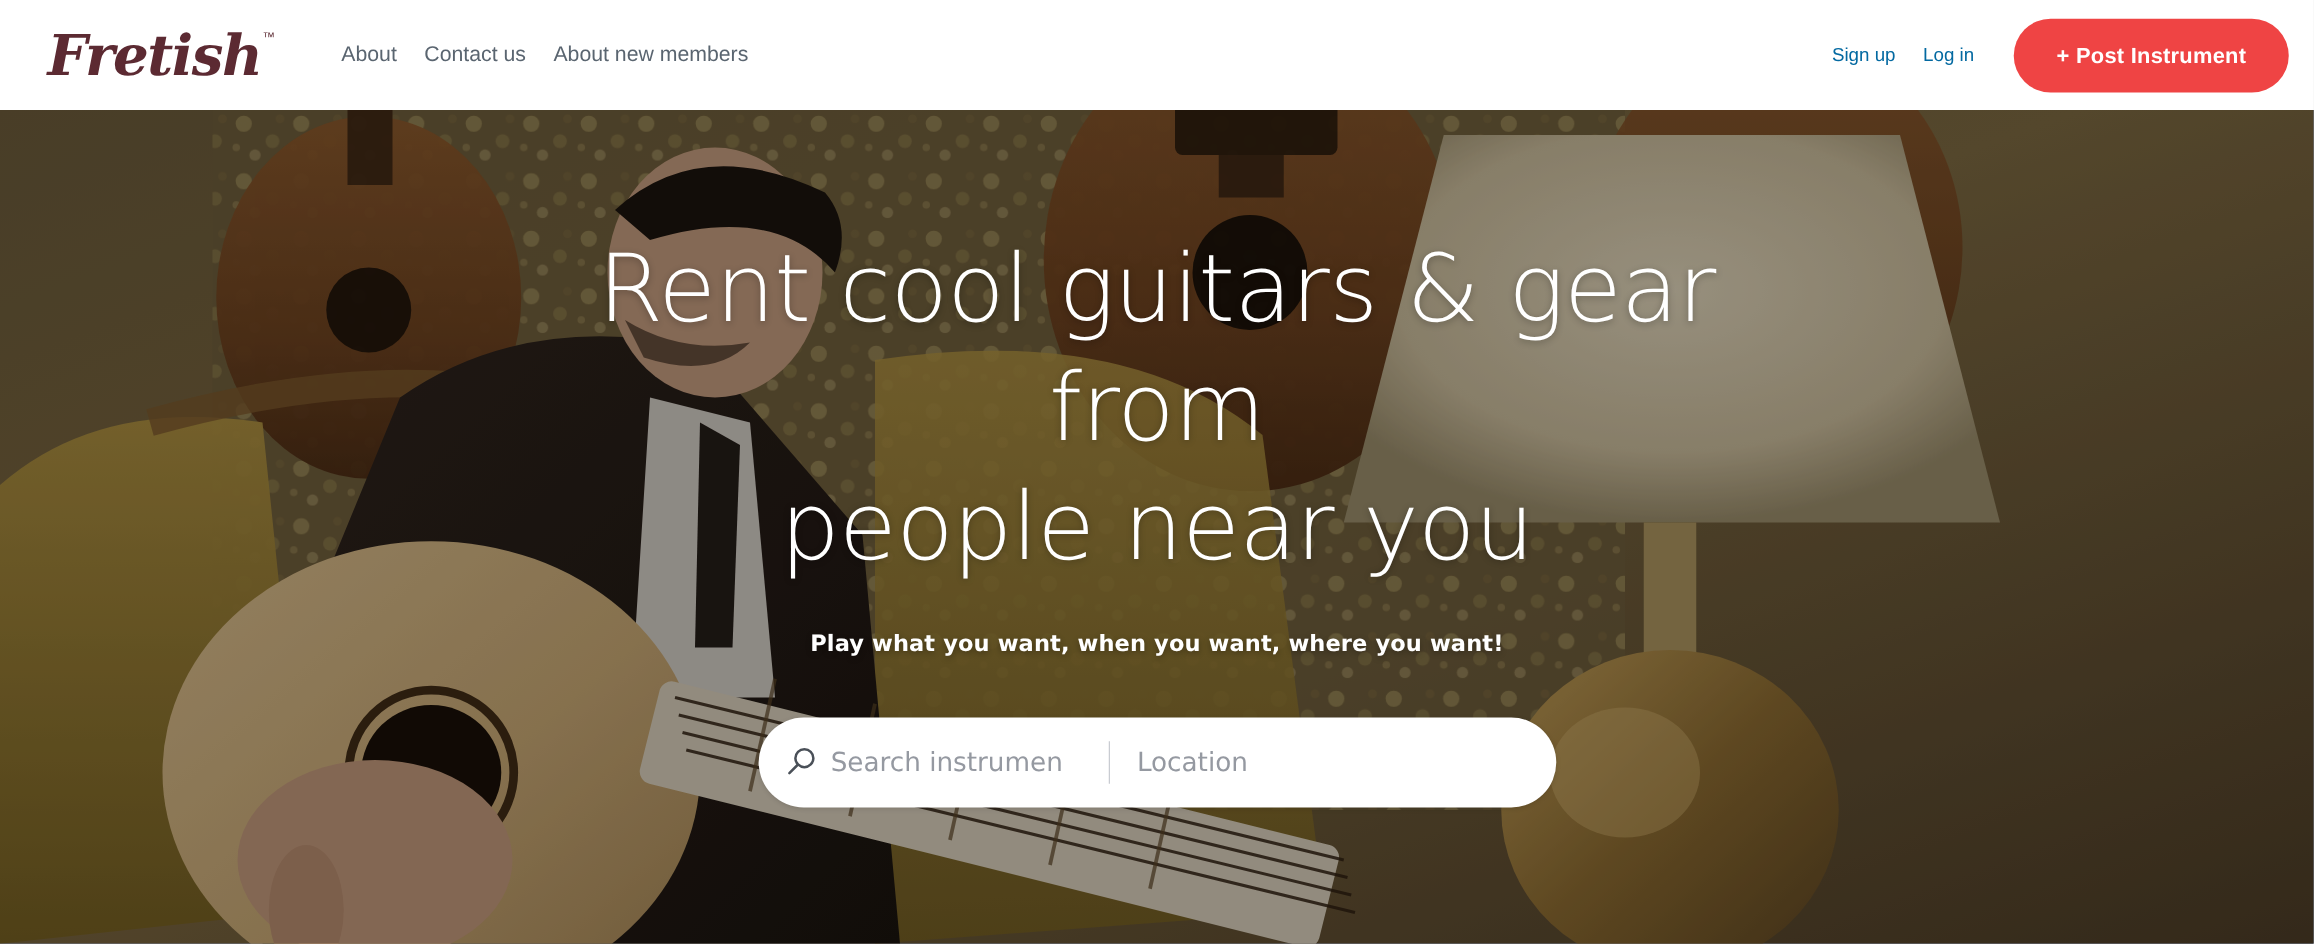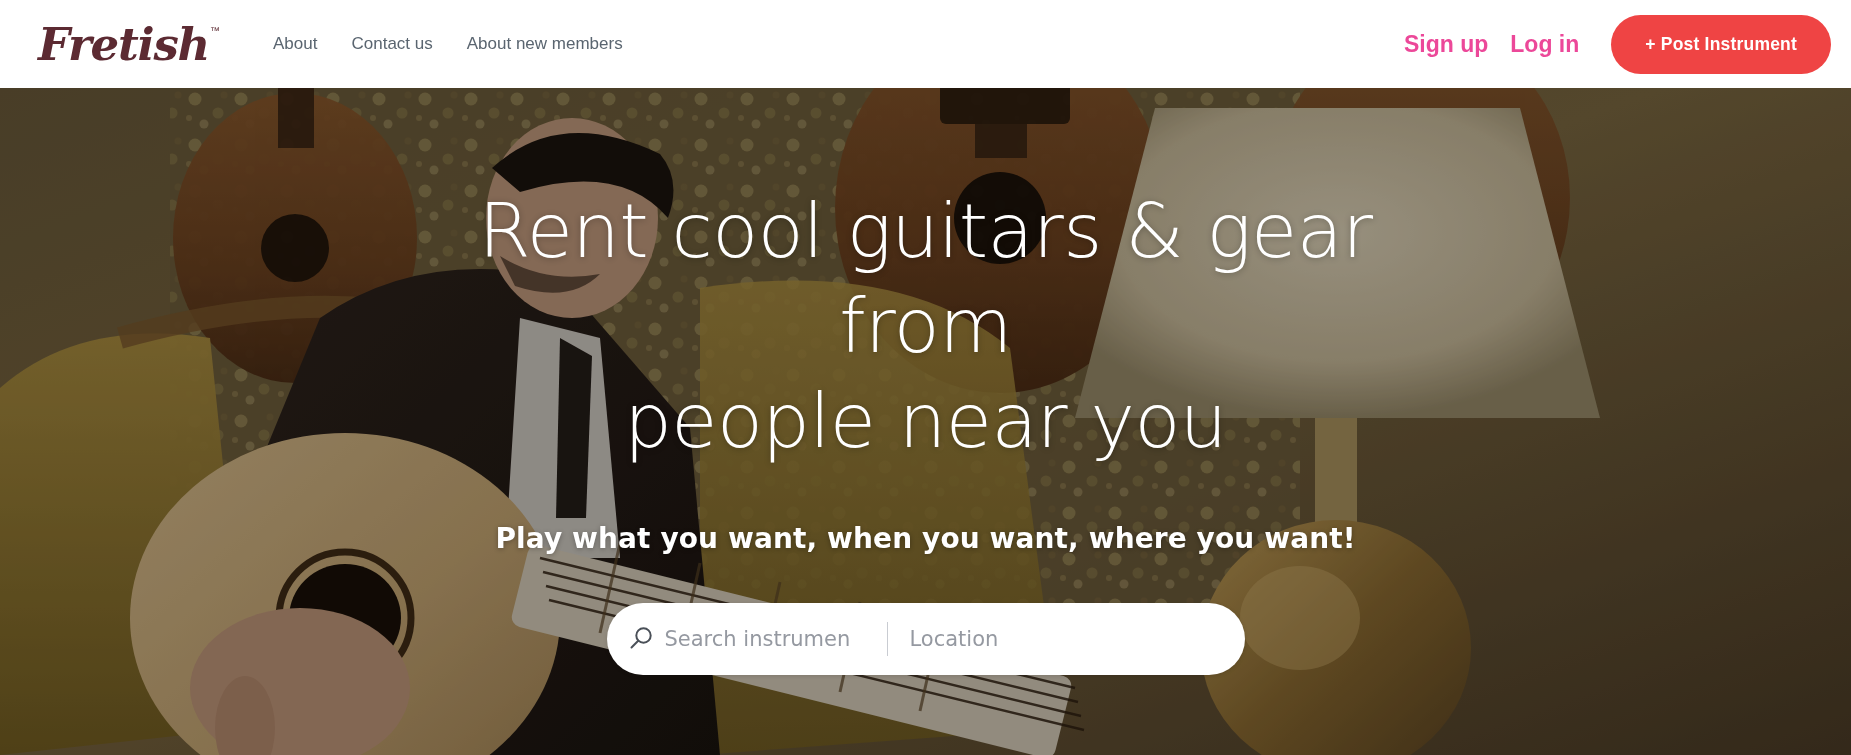--- a/index.html
+++ b/index.html
@@ -55,44 +55,43 @@
     color: #5C2A32;
     margin-top: 4px;
     margin-left: 1px;
     font-style: normal;
     font-weight: normal;
   }
 
   .nav-left {
     display: flex;
     align-items: center;
-    gap: 16px;
+    gap: 4px;
   }
   .nav-link {
     font-size: 17px;
     color: #5A6570;
     text-decoration: none;
     padding: 0 9px;
     white-space: nowrap;
   }
 
   .header-spacer { flex: 1 1 auto; }
 
   .nav-right {
     display: flex;
     align-items: center;
     margin-right: 20px;
   }
   .auth-link {
-    font-size: 23px;
-    color: #ec4899;
+    font-size: 15px;
+    color: #0369a1;
     text-decoration: none;
     padding: 0 11px;
     white-space: nowrap;
-    font-weight: bold;
   }
   .post-btn {
     margin-left: 21px;
     background: #ef4444;
     color: #ffffff;
     border: none;
     border-radius: 32px;
     height: 59px;
     padding: 0 34px;
     font-family: Liberation Sans, sans-serif;
@@ -140,25 +139,25 @@
     font-family: "DejaVu Sans", sans-serif;
     font-weight: 300;
     font-size: 75px;
     line-height: 95px;
     color: #ffffff;
     letter-spacing: -0.5px;
     text-shadow: 0 1px 6px rgba(0,0,0,0.28);
   }
 
   .hero-subtitle {
-    margin-top: 53px;
+    margin-top: 36px;
     text-align: center;
     font-family: "DejaVu Sans", sans-serif;
     font-weight: bold;
-    font-size: 28px;
+    font-size: 18px;
     color: #ffffff;
     letter-spacing: 0.1px;
     text-shadow: 0 1px 5px rgba(0,0,0,0.3);
   }
 
   
   .searchbar {
     margin-top: 48px;
     width: 638px;
     height: 72px;

